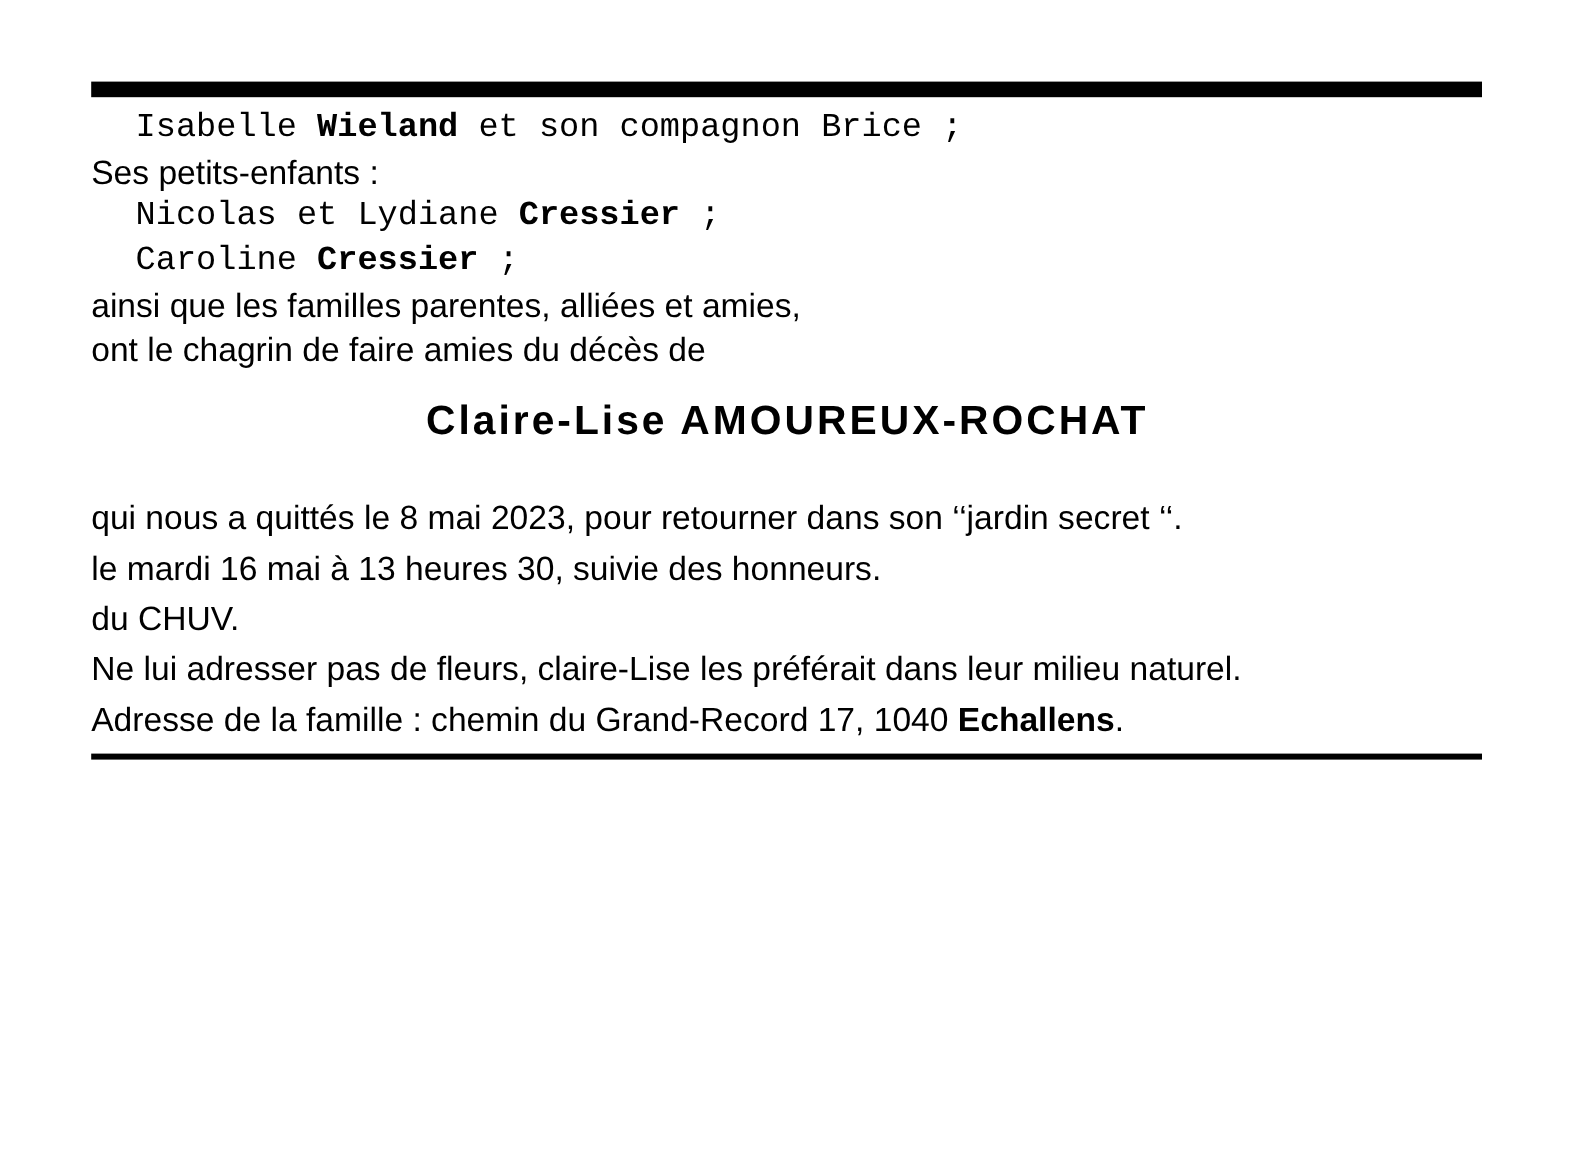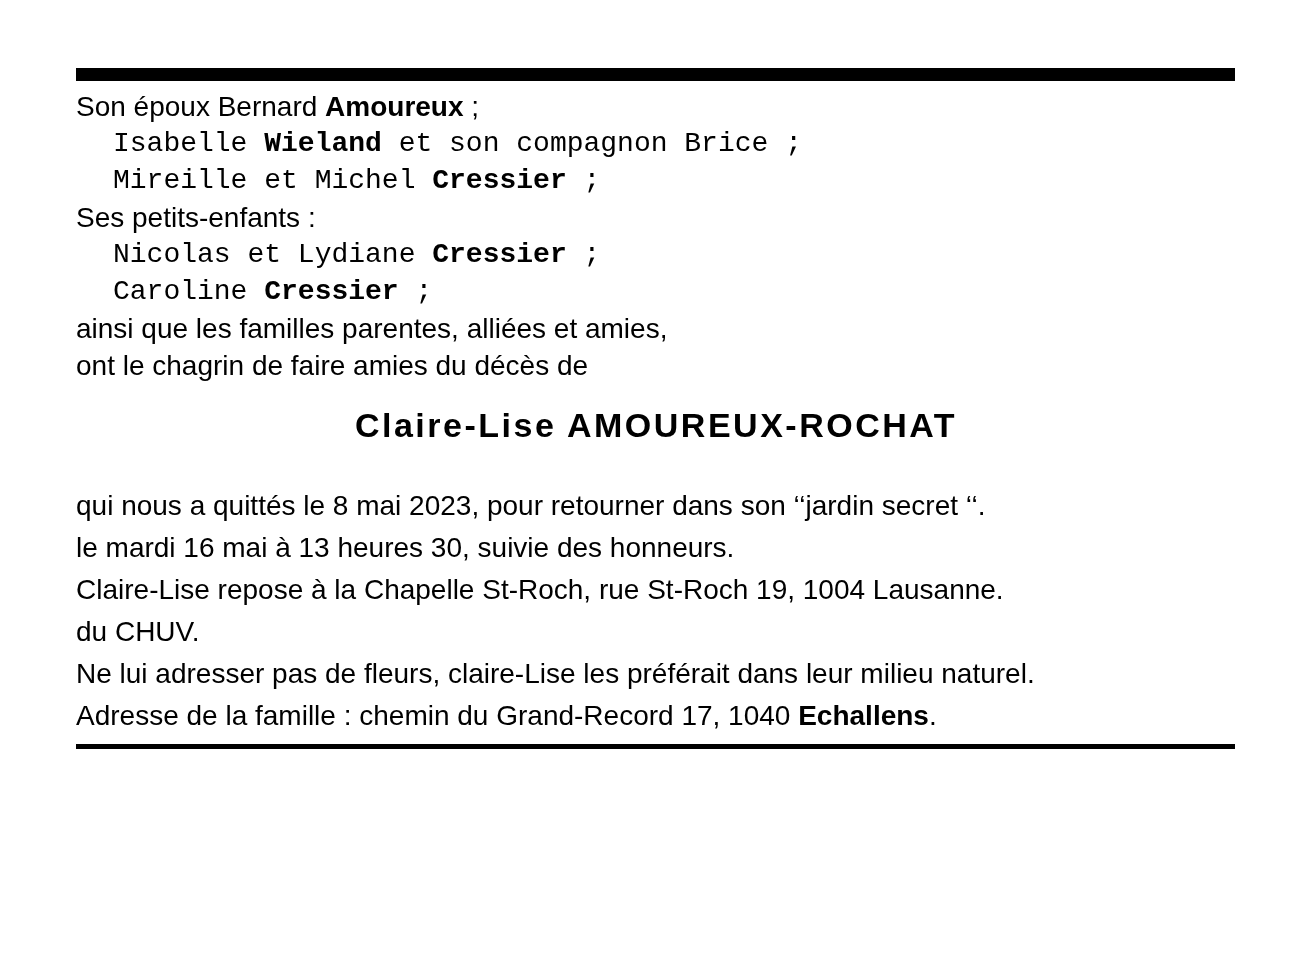--- a/index.html
+++ b/index.html
@@ -66,36 +66,33 @@
 </style>
 </head>
 <body>
 
 <div class="page">
   <div class="content">
 
     <div class="top-rule"></div>
 
     <div class="family-block">
-        <div class="line"><span>Son époux Bernard </span><span class="b">Amoureux</span><span> ;</span></div>
         <div class="line indent"><span>Isabelle </span><span class="b">Wieland</span><span> et son compagnon Brice ;</span></div>
-        <div class="line indent"><span>Mireille et Michel </span><span class="b">Cressier</span><span> ;</span></div>
         <div class="line"><span>Ses petits-enfants :</span></div>
         <div class="line indent"><span>Nicolas et Lydiane </span><span class="b">Cressier</span><span> ;</span></div>
         <div class="line indent"><span>Caroline </span><span class="b">Cressier</span><span> ;</span></div>
         <div class="line"><span>ainsi que les familles parentes, alliées et amies,</span></div>
         <div class="line"><span>ont le chagrin de faire amies du décès de</span></div>
       </div>
 
     <div class="deceased-name">Claire-Lise AMOUREUX-ROCHAT</div>
 
     <div class="body-block">
         <div class="line"><span>qui nous a quittés le 8 mai 2023, pour retourner dans son ‘‘jardin secret ‘‘.</span></div>
         <div class="line"><span>le mardi 16 mai à 13 heures 30, suivie des honneurs.</span></div>
-        <div class="line"><span>Claire-Lise repose à la Chapelle St-Roch, rue St-Roch 19, 1004 Lausanne.</span></div>
         <div class="line"><span>du CHUV.</span></div>
         <div class="line"><span>Ne lui adresser pas de fleurs, claire-Lise les préférait dans leur milieu naturel.</span></div>
         <div class="line"><span>Adresse de la famille : chemin du Grand-Record 17, 1040 </span><span class="b">Echallens</span><span>.</span></div>
       </div>
 
     <div class="bottom-rule"></div>
 
   </div>
 </div>
 

